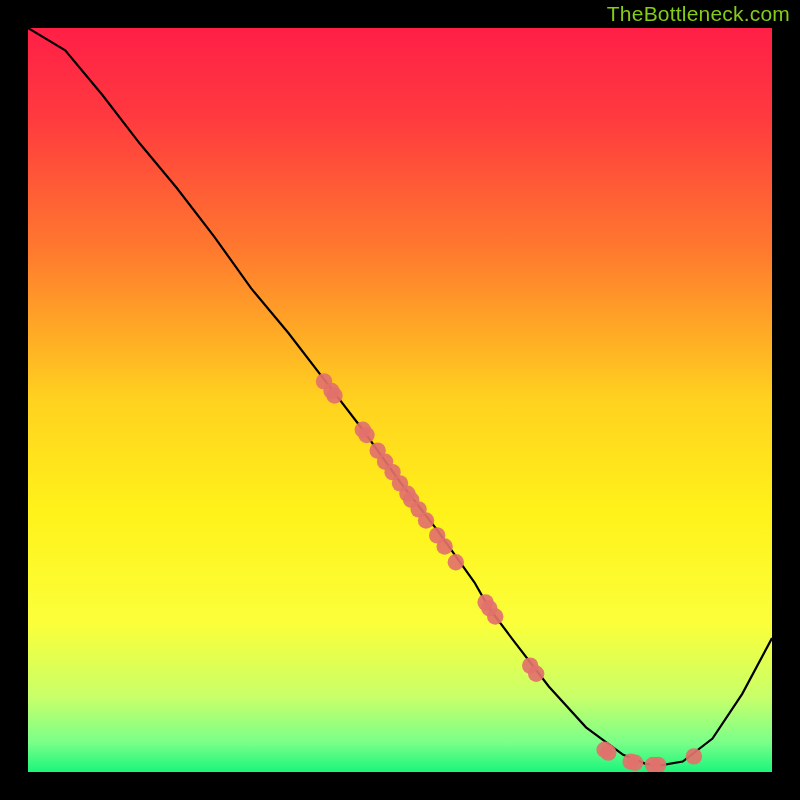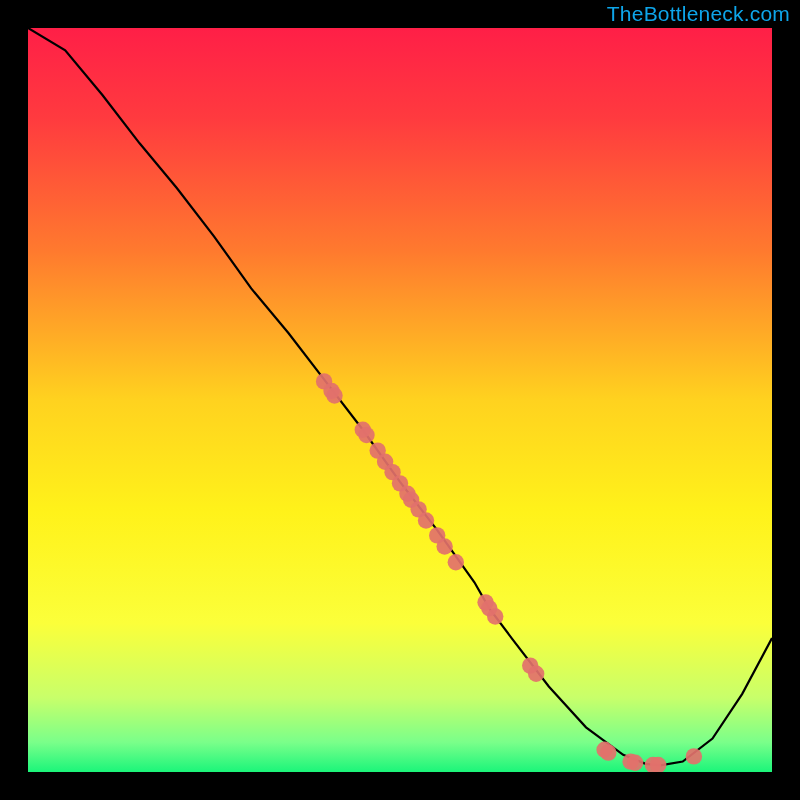--- a/index.html
+++ b/index.html
@@ -13,21 +13,21 @@
   .frame {
     position: relative;
     width: 800px;
     height: 800px;
     background: #000;
   }
   .watermark {
     position: absolute;
     top: 2px;
     right: 10px;
-    color: #0ea5e9;
+    color: #84cc16;
     font-size: 21px;
     font-weight: 500;
     letter-spacing: 0.2px;
   }
   .plot-area {
     position: absolute;
     left: 28px;
     top: 28px;
     width: 744px;
     height: 744px;

